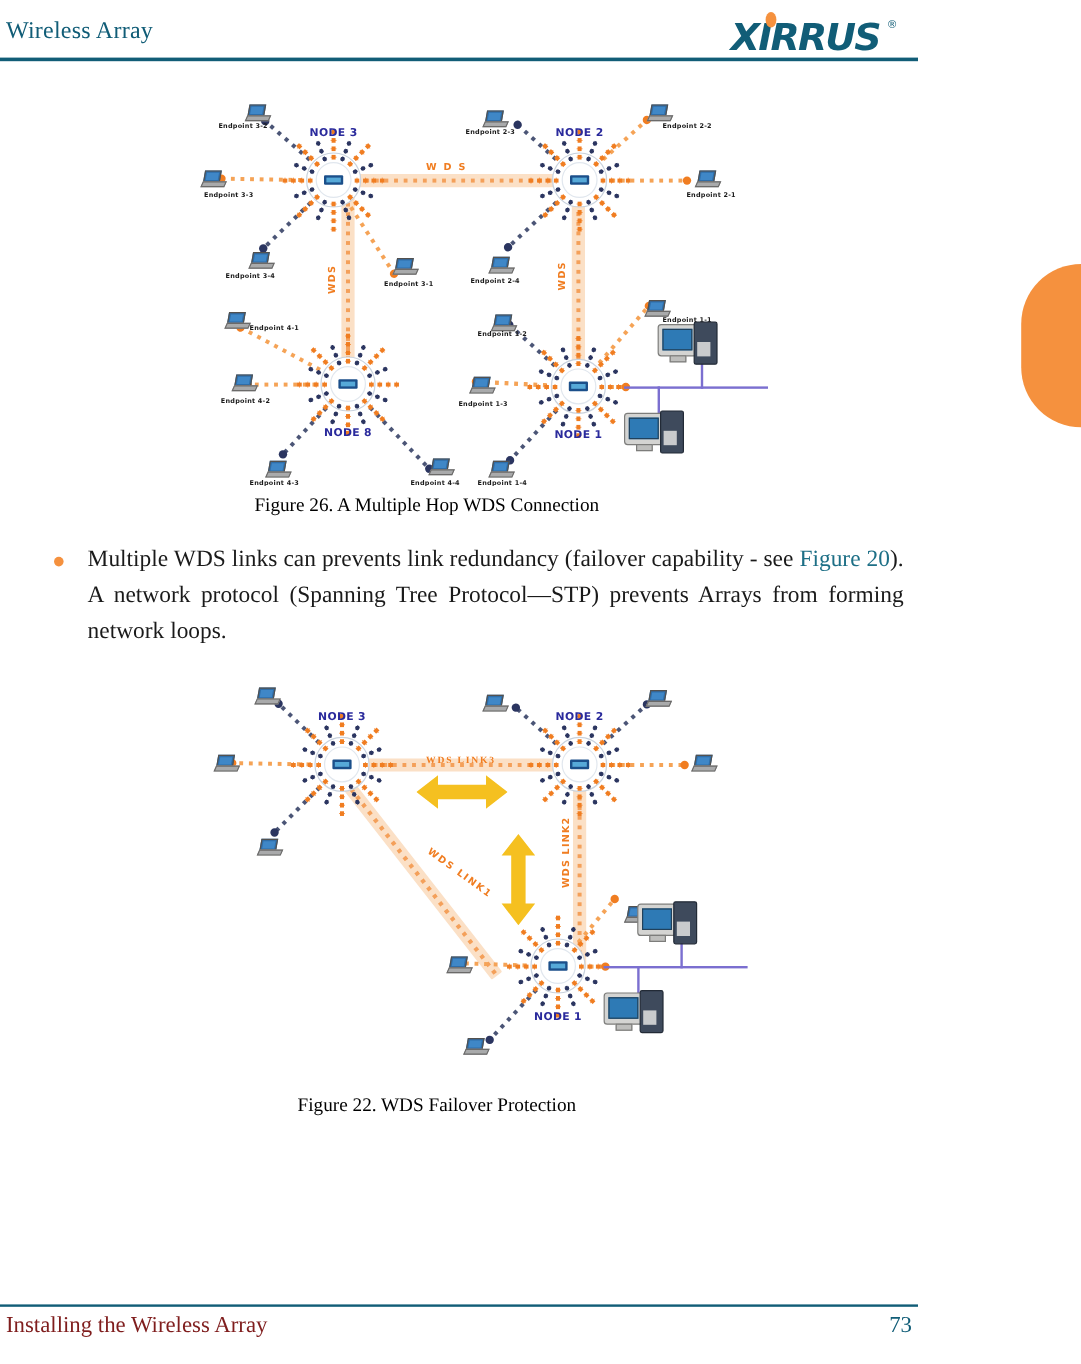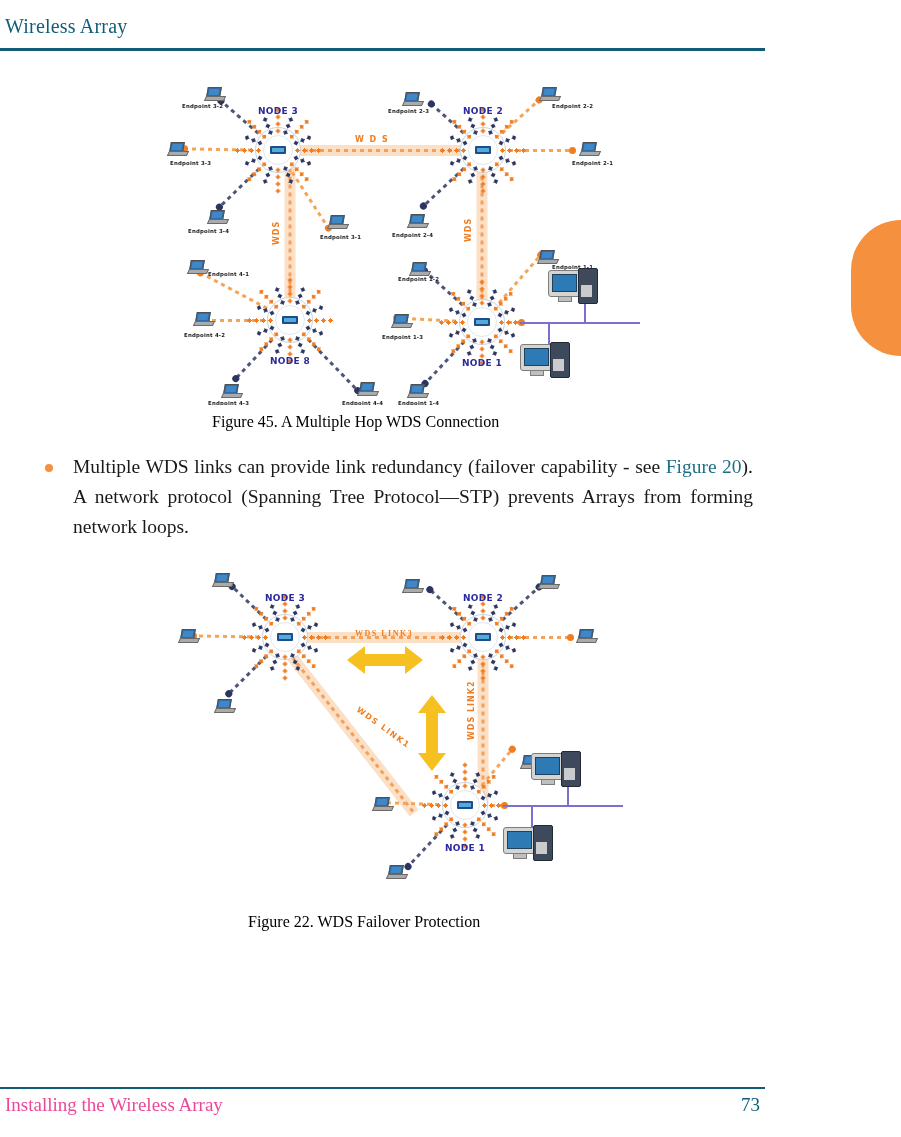--- a/index.html
+++ b/index.html
@@ -80,21 +80,21 @@
     position: absolute;
     left: 0; top: 0;
     width: 765px; height: 2px;
     background: #115d77;
   }
   #footer-chapter {
     position: absolute;
     left: 5px; top: 7px;
     font-family: "Liberation Serif", serif;
     font-size: 19px;
-    color: #ec4899;
+    color: #7f1d1d;
     white-space: nowrap;
   }
   #footer-page {
     position: absolute;
     left: 716px; top: 7px;
     width: 44px;
     text-align: right;
     font-family: "Liberation Serif", serif;
     font-size: 19px;
     color: #115d77;
@@ -355,20 +355,25 @@
   }
 
   
   .fail-arrow { position: absolute; }
 </style>
 </head>
 <body>
 
 <div id="page-header">
   <div id="header-title">Wireless Array</div>
+  <div id="brand-logo">
+    <div id="brand-wordmark">XIRRUS</div>
+    <div id="brand-dot"></div>
+    <div id="brand-reg">®</div>
+  </div>
   <div id="header-rule"></div>
 </div>
 
 <div id="edge-tab"></div>
 
 <div class="diagram" id="figure-26-diagram">
     <div class="wds-trunk" style="left: 118px; top: 80px; width: 205px; transform: rotate(0deg);"></div>
     <div class="wds-trunk" style="left: 130px; top: 80px; width: 170px; transform: rotate(90deg);"></div>
     <div class="wds-trunk" style="left: 322px; top: 80px; width: 172px; transform: rotate(90deg);"></div>
     <div class="wds-label" style="left: 195px; top: 65px;">W D S</div>
@@ -603,26 +608,26 @@
       <div class="monitor">
         <i></i>
       </div>
       <div class="stand"></div>
       <div class="tower">
         <i></i>
       </div>
     </div>
   </div>
 
-<div class="figure-caption" id="caption-26">Figure 45. A Multiple Hop WDS Connection</div>
+<div class="figure-caption" id="caption-26">Figure 26. A Multiple Hop WDS Connection</div>
 
 <div id="bullet-block">
   <div id="bullet-dot"></div>
   <div id="bullet-text">
-    <span>Multiple WDS links can provide link redundancy (failover capability - see </span><span class="xref">Figure 20</span><span>). A network protocol (Spanning Tree Protocol—STP) prevents Arrays from forming network loops.</span>
+    <span>Multiple WDS links can prevents link redundancy (failover capability - see </span><span class="xref">Figure 20</span><span>). A network protocol (Spanning Tree Protocol—STP) prevents Arrays from forming network loops.</span>
   </div>
 </div>
 
 <div class="diagram" id="figure-27-diagram">
     <div class="wds-trunk" style="left: 120px; top: 72px; width: 200px; transform: rotate(0deg);"></div>
     <div class="wds-trunk" style="left: 318px; top: 72px; width: 170px; transform: rotate(90deg);"></div>
     <div class="wds-trunk" style="left: 126px; top: 90px; width: 200px; transform: rotate(52deg);"></div>
     <div class="wds-label" style="left: 190px; top: 64px; font-family: Liberation Serif, serif;">WDS LINK3</div>
     <div class="wds-label vert" style="left: 302px; top: 175px;">WDS LINK2</div>
     <div class="wds-label diag" style="left: 195px; top: 140px;">WDS LINK1</div>

